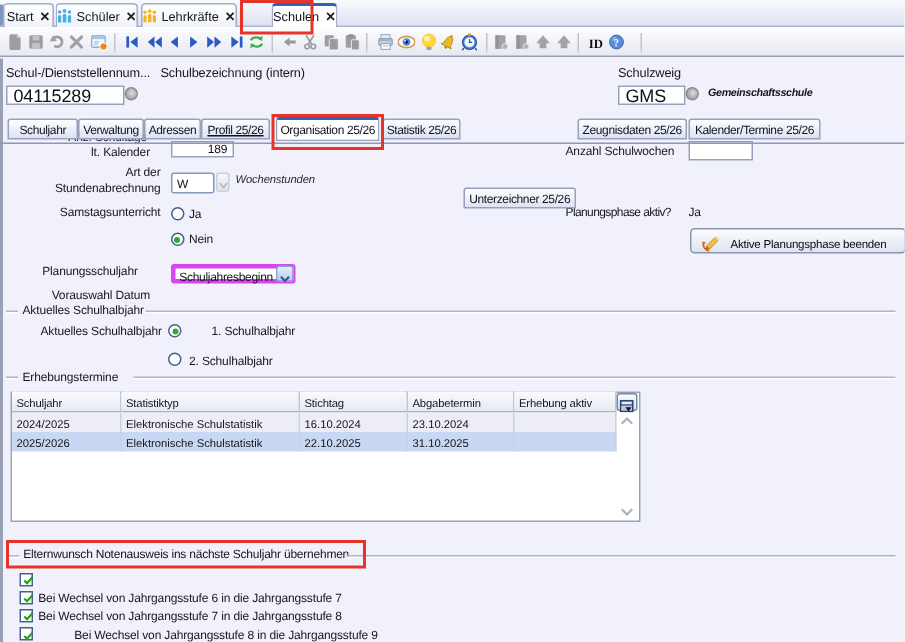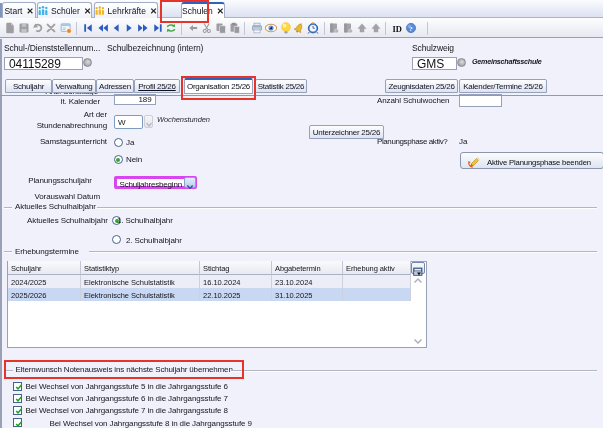--- a/index.html
+++ b/index.html
@@ -280,21 +280,21 @@
         <path d="M1.1 4.9 L1.8 7.2 L3.8 5.9 Z" fill="#e2601a"></path>
     </svg>
     <div style="position:absolute;left:26px;top:4.5px;font-size:7.7px;color:#0a0a10;letter-spacing:-0.15px;white-space:nowrap;">Aktive Planungsphase beenden</div>
   </div>
 
   <div class="grpline" style="left:4px;top:206.5px;width:8px;"></div>
   <div class="grptxt" style="left:15px;top:202px;">Aktuelles Schulhalbjahr</div>
   <div class="grpline" style="left:97px;top:206.5px;width:500px;"></div>
   <div class="lblR" style="left:27px;top:215.5px;width:80px;text-align:right;">Aktuelles Schulhalbjahr</div>
   <div class="radio sel" style="left:112px;top:216px;"></div>
-  <div class="lbl" style="left:117px;top:216px;">1. Schulhalbjahr</div>
+  <div class="lbl" style="left:141px;top:216px;">1. Schulhalbjahr</div>
   <div class="radio" style="left:112px;top:235px;"></div>
   <div class="lbl" style="left:126px;top:235.5px;">2. Schulhalbjahr</div>
 
   <div class="grpline" style="left:4px;top:251px;width:8px;"></div>
   <div class="grptxt" style="left:15px;top:246.5px;">Erhebungstermine</div>
   <div class="grpline" style="left:89px;top:251px;width:508px;"></div>
 
   <div class="abs" style="left:7px;top:261px;width:420px;height:87px;background:#fff;border:1px solid #99a1b6;box-sizing:border-box;"></div>
 
   <div class="th" style="left:8px;width:73px;">Schuljahr</div>
@@ -334,21 +334,20 @@
 
   <div class="grpline" style="left:4px;top:369.5px;width:9px;"></div>
   <div class="grptxt" style="left:15.5px;top:365px;letter-spacing:-0.15px;">Elternwunsch Notenausweis ins nächste Schuljahr übernehmen</div>
   <div class="grpline" style="left:231px;top:369.5px;width:366px;"></div>
 
   <div class="cb" style="left:13px;top:381.5px;">
       <svg width="8" height="8" viewBox="0 0 8 8">
         <path d="M1.2 4 L3 5.8 L6.8 1.6" fill="none" stroke="#1ea31e" stroke-width="1.5"></path>
       </svg>
     </div>
-  <div class="lbl" style="left:25.5px;top:382px;">Bei Wechsel von Jahrgangsstufe 5 in die Jahrgangsstufe 6</div>
   <div class="cb" style="left:13px;top:393.5px;">
       <svg width="8" height="8" viewBox="0 0 8 8">
         <path d="M1.2 4 L3 5.8 L6.8 1.6" fill="none" stroke="#1ea31e" stroke-width="1.5"></path>
       </svg>
     </div>
   <div class="lbl" style="left:25.5px;top:394px;">Bei Wechsel von Jahrgangsstufe 6 in die Jahrgangsstufe 7</div>
   <div class="cb" style="left:13px;top:405.5px;">
       <svg width="8" height="8" viewBox="0 0 8 8">
         <path d="M1.2 4 L3 5.8 L6.8 1.6" fill="none" stroke="#1ea31e" stroke-width="1.5"></path>
       </svg>

